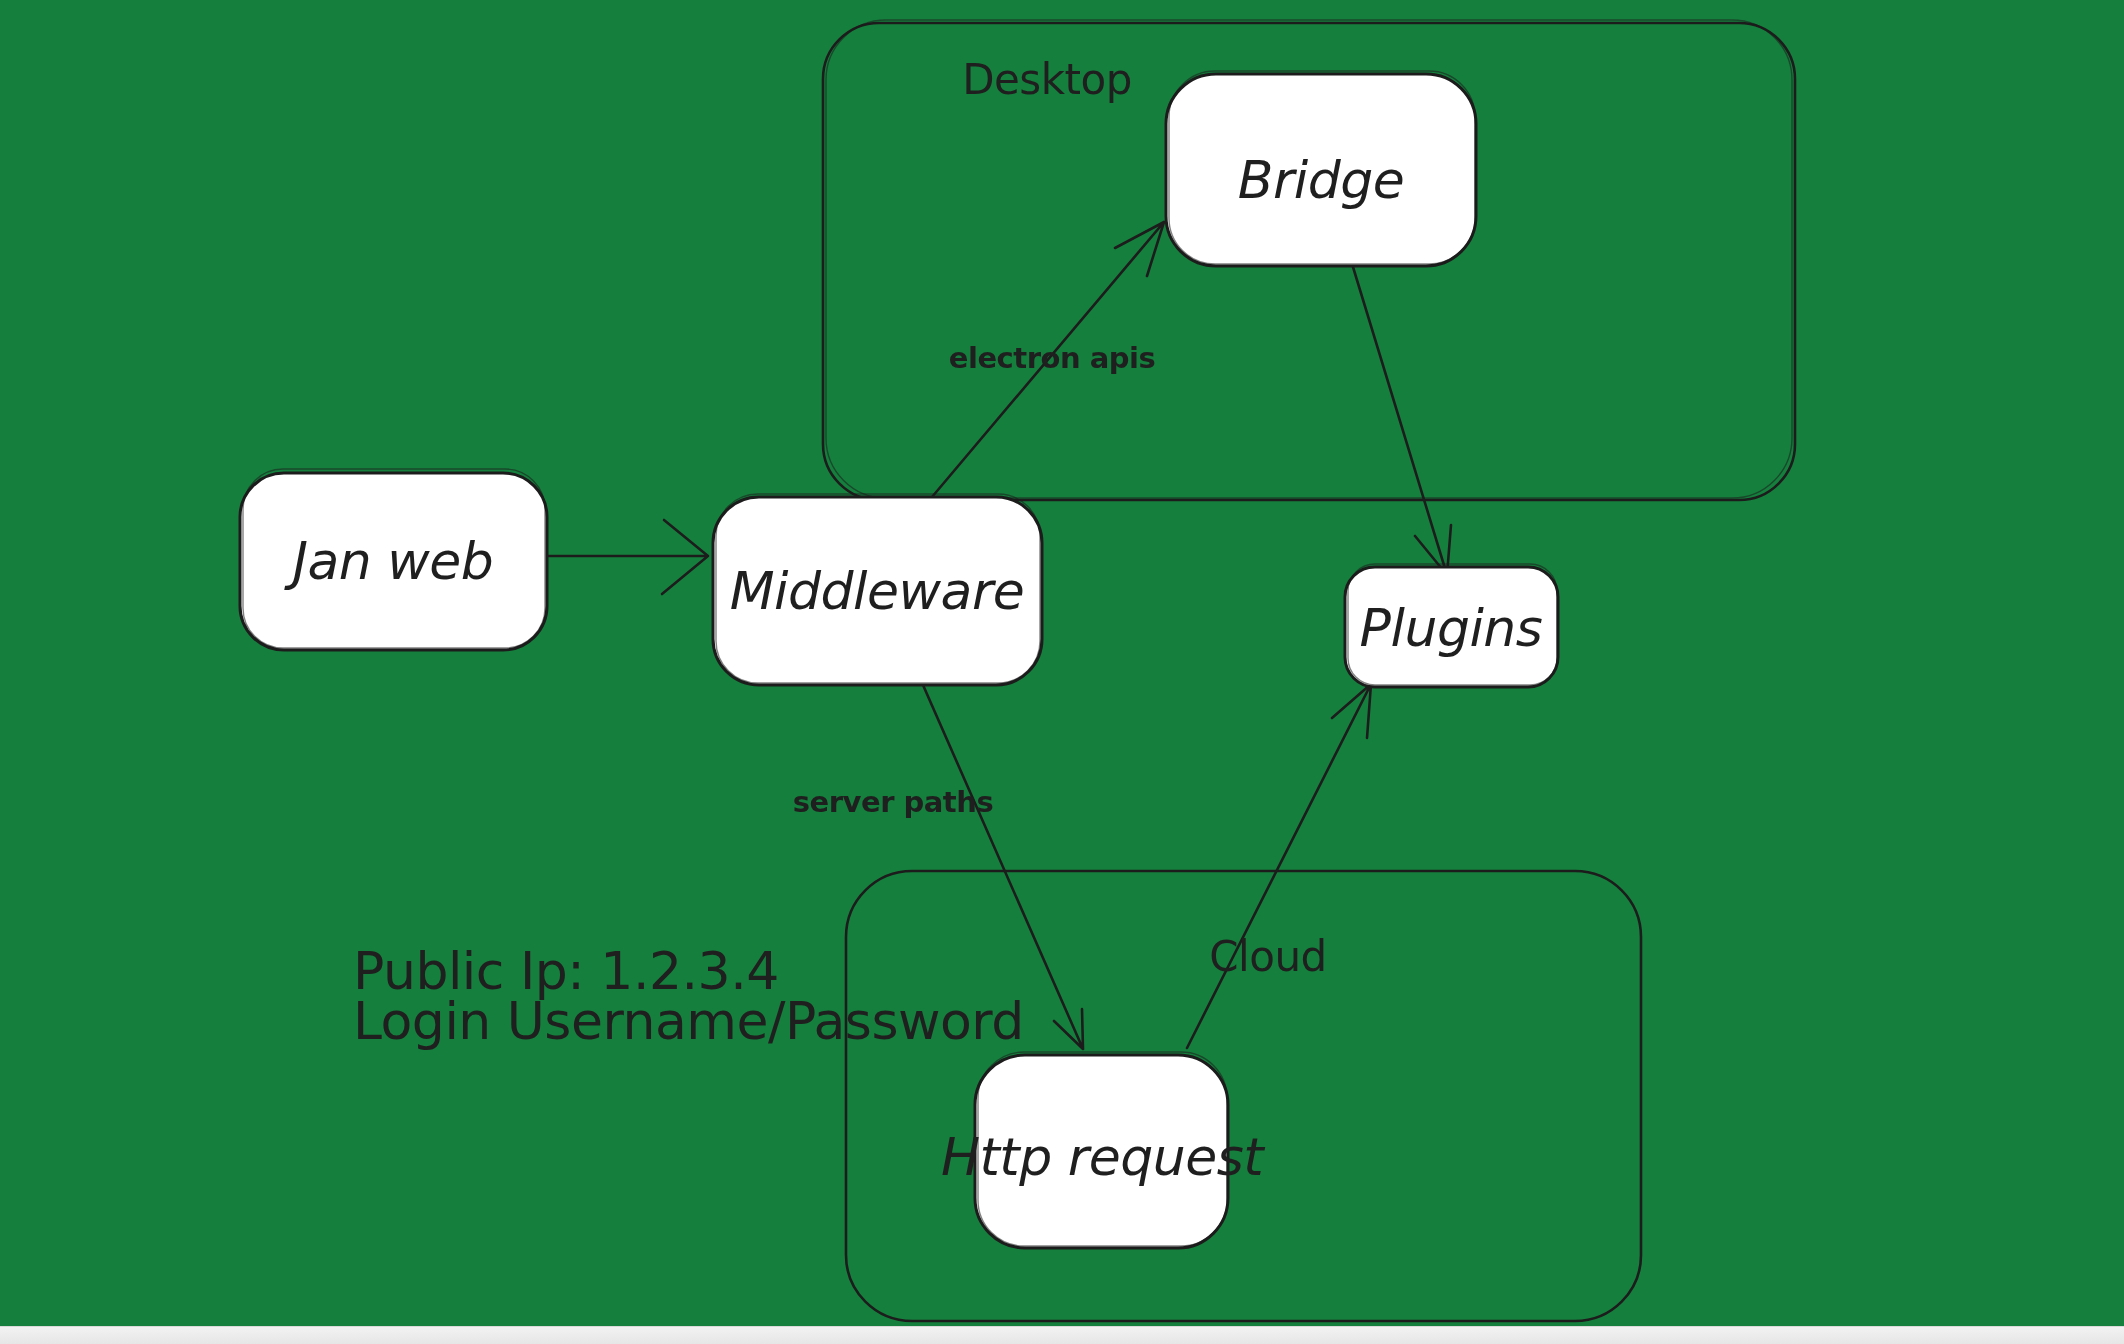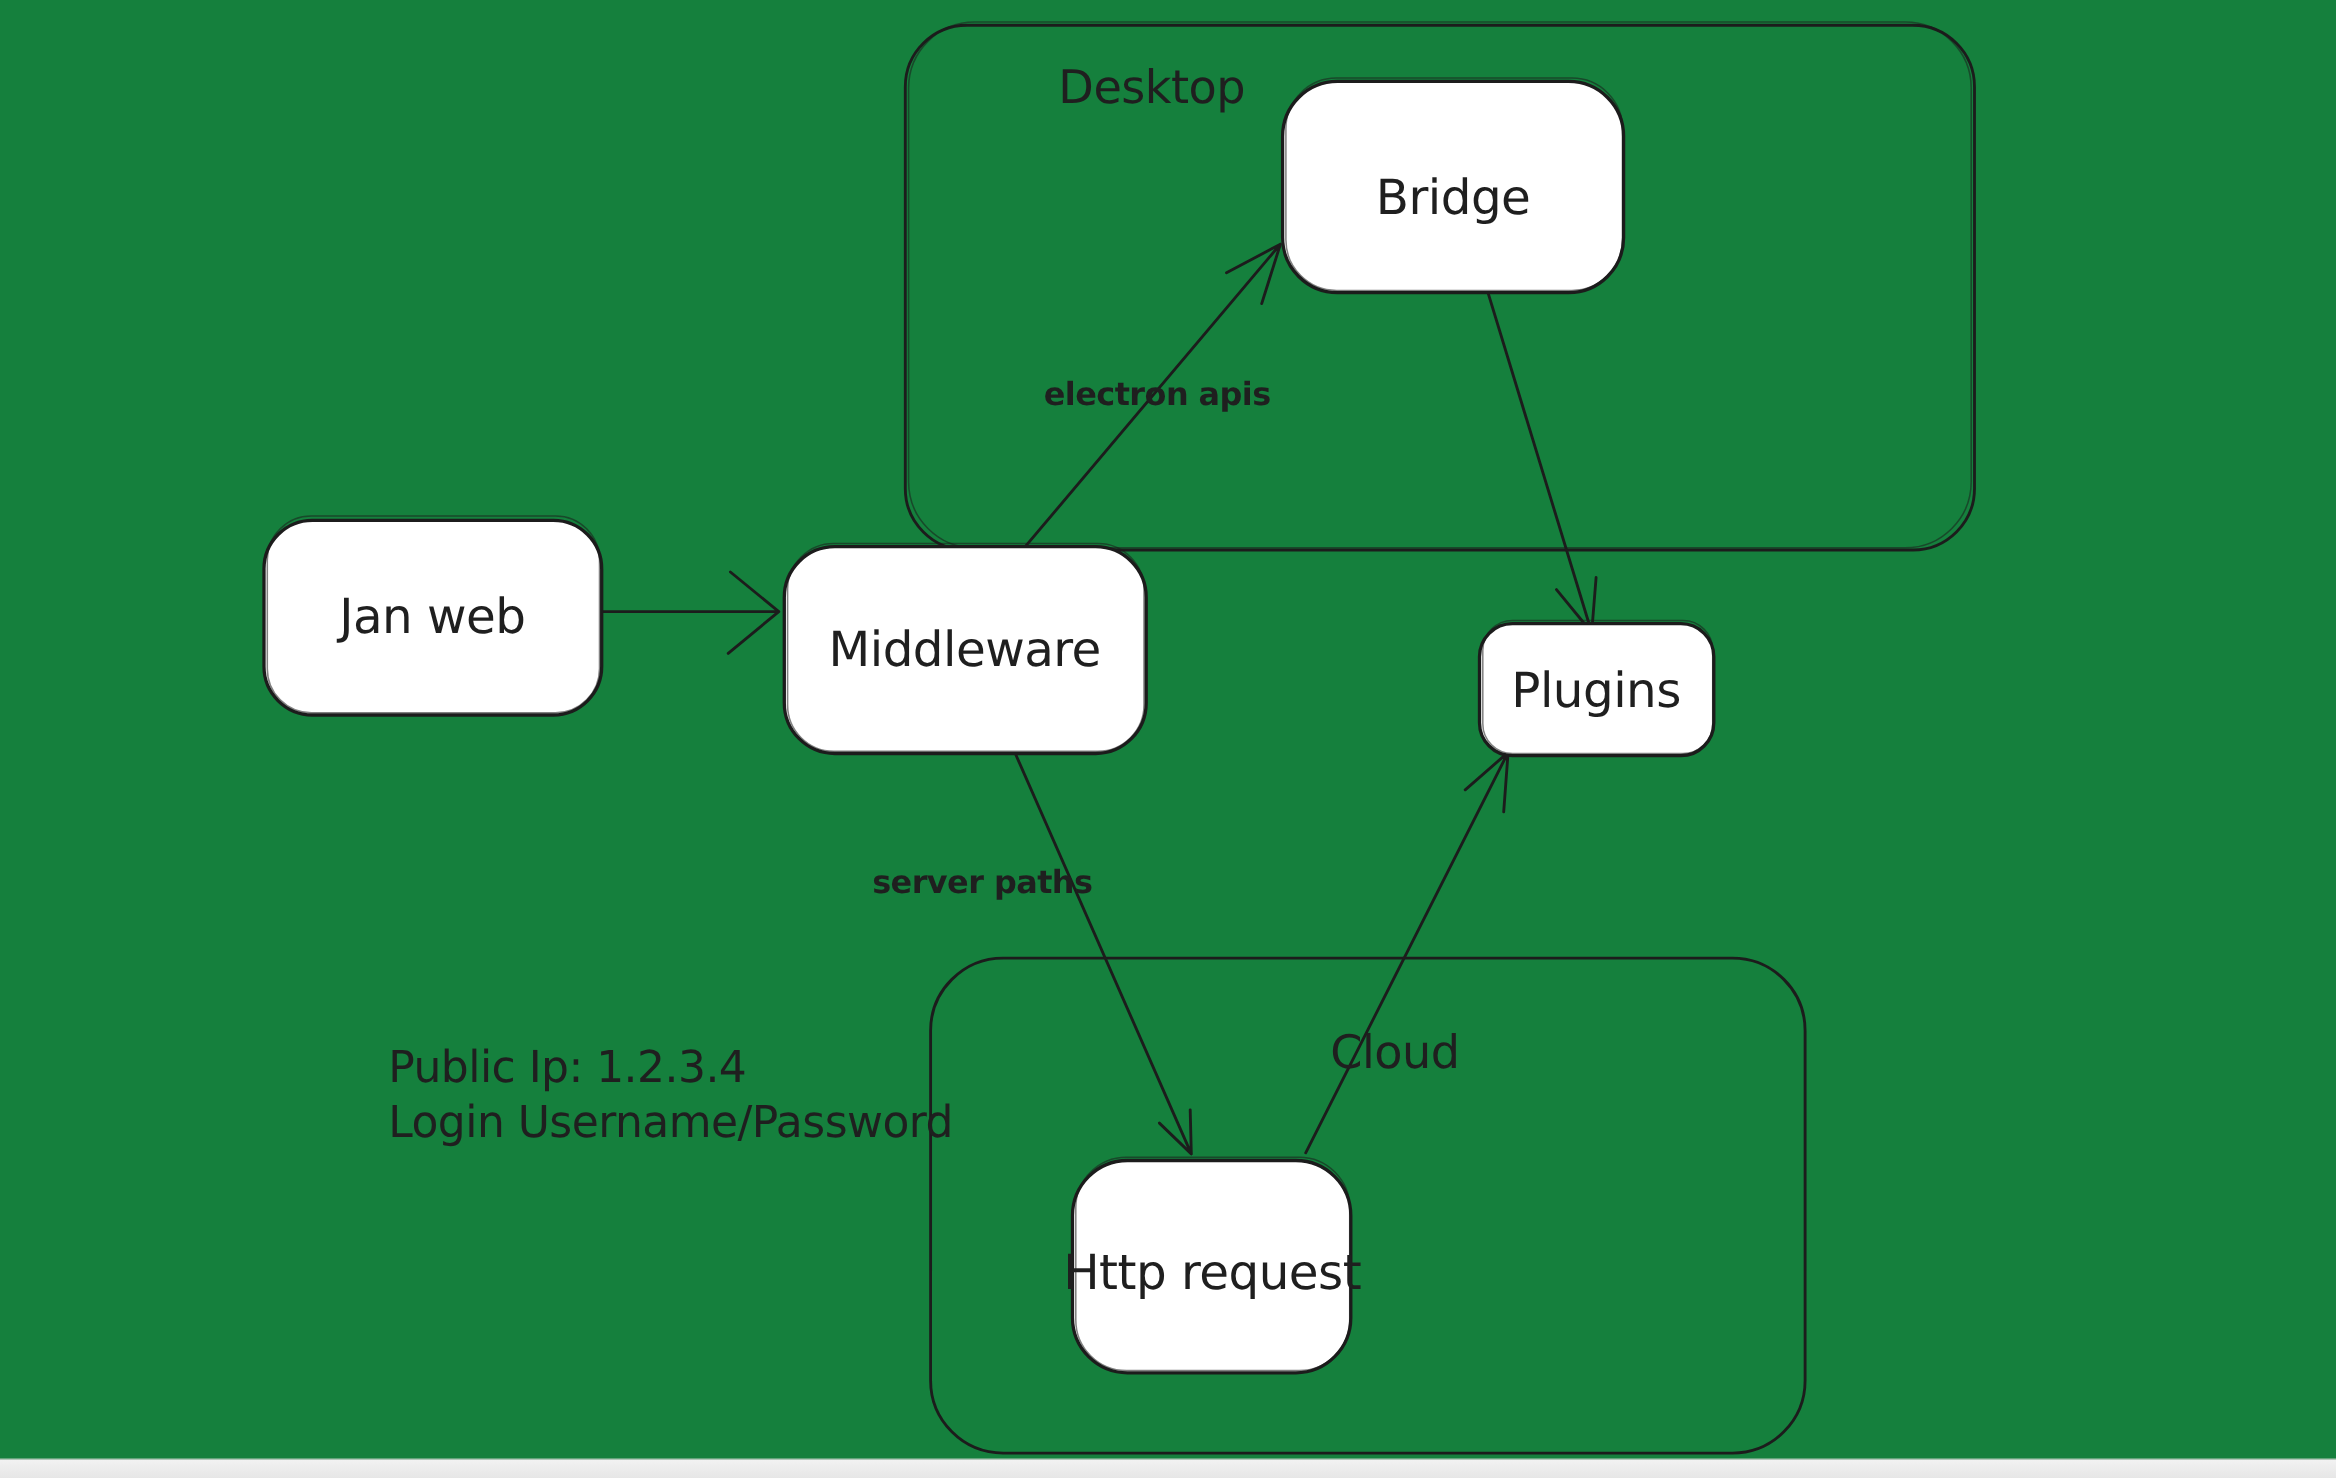--- a/index.html
+++ b/index.html
@@ -46,28 +46,28 @@
     stroke-linecap: round;
     stroke-linejoin: round;
   }
   .lbl {
     position: absolute;
     transform: translate(-50%, -50%);
     white-space: nowrap;
     letter-spacing: -0.5px;
     user-select: none;
   }
-  .node-lbl   { font-size: 44px; }
+  .node-lbl   { font-size: 52px; font-style: italic; }
   .cont-lbl   { font-size: 42px; }
   .edge-lbl   { font-size: 29px; font-weight: bold; }
   .annotation {
     position: absolute;
     left: 353px;
     top: 946px;
-    font-size: 40px;
+    font-size: 52px;
     line-height: 50px;
     letter-spacing: -0.5px;
     white-space: nowrap;
   }
   .footer-band {
     position: absolute;
     left: 0;
     bottom: 0;
     width: 100%;
     height: 17px;

